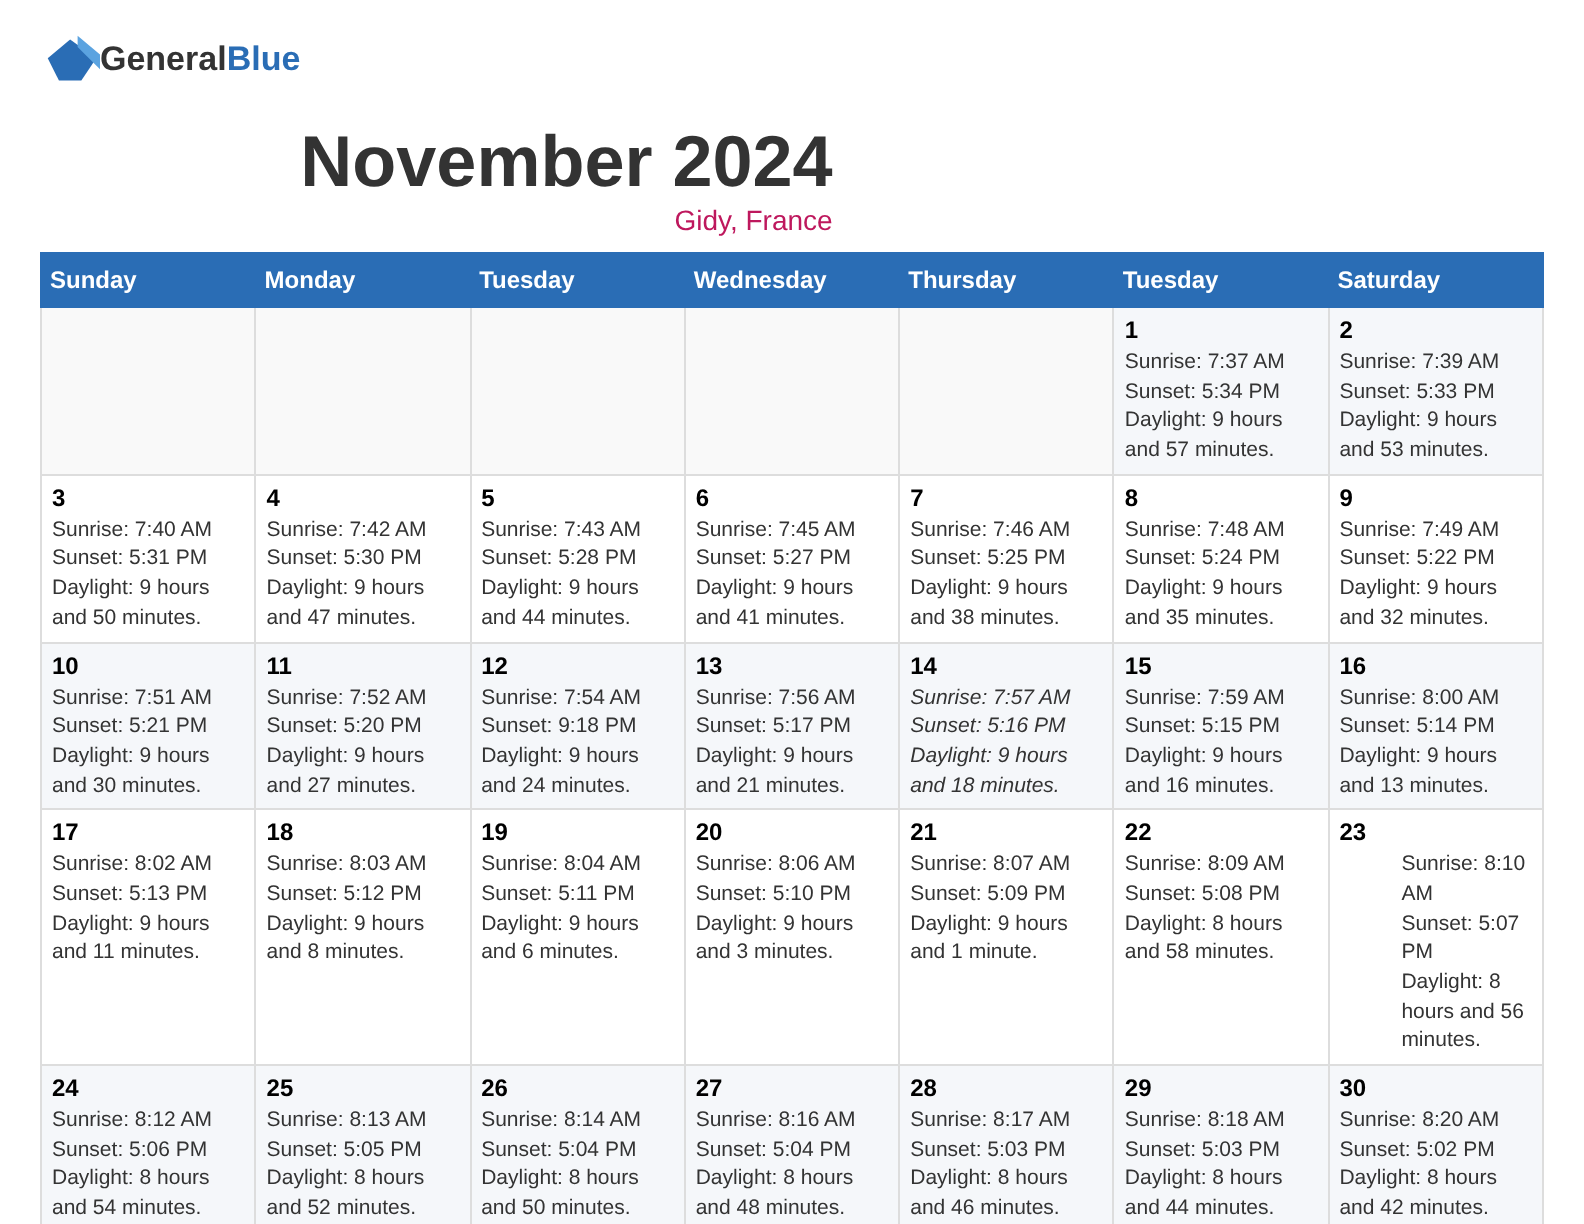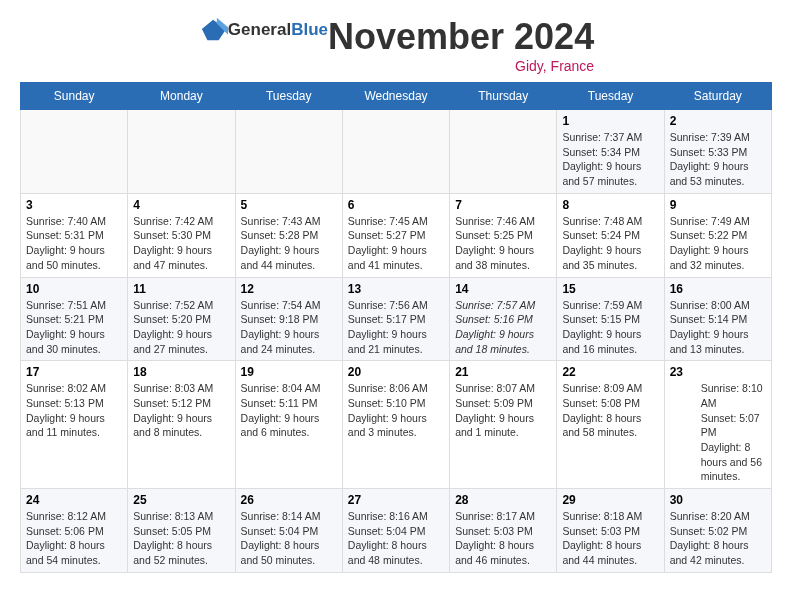--- a/index.html
+++ b/index.html
@@ -5,58 +5,59 @@
     * { box-sizing: border-box; margin: 0; padding: 0; }
     body {
       font-family: Arial, sans-serif;
       background: #fff;
       width: 792px;
       min-height: 612px;
       padding: 16px 20px;
     }
     .header {
       display: flex;
-      justify-content: center;
+      justify-content: flex-start;
       align-items: flex-start;
       margin-bottom: 8px;
     }
     .logo {
       display: flex;
       align-items: center;
     }
     .logo-icon {
       width: 28px;
       height: 28px;
       margin-left: 2px;
     }
     .title-block {
       text-align: right;
+      margin-top: 44px;
     }
     .month-title {
       font-size: 36px;
       font-weight: bold;
       color: #333;
     }
     .location {
       font-size: 14px;
       color: #be185d;
       text-align: right;
     }
     table {
       width: 100%;
       border-collapse: collapse;
       font-size: 11px;
     }
     thead tr th {
       background-color: #2a6db5;
       color: #fff;
       padding: 6px 4px;
-      text-align: center;
+      text-align: left;
       font-size: 12px;
-      font-weight: normal;
+      font-weight: bold;
       border: 1px solid #2a6db5;
     }
     tbody tr td {
       vertical-align: top;
       padding: 4px 5px;
       border: 1px solid #ddd;
       min-height: 80px;
       height: 80px;
       width: 14.28%;
       background: #fff;

